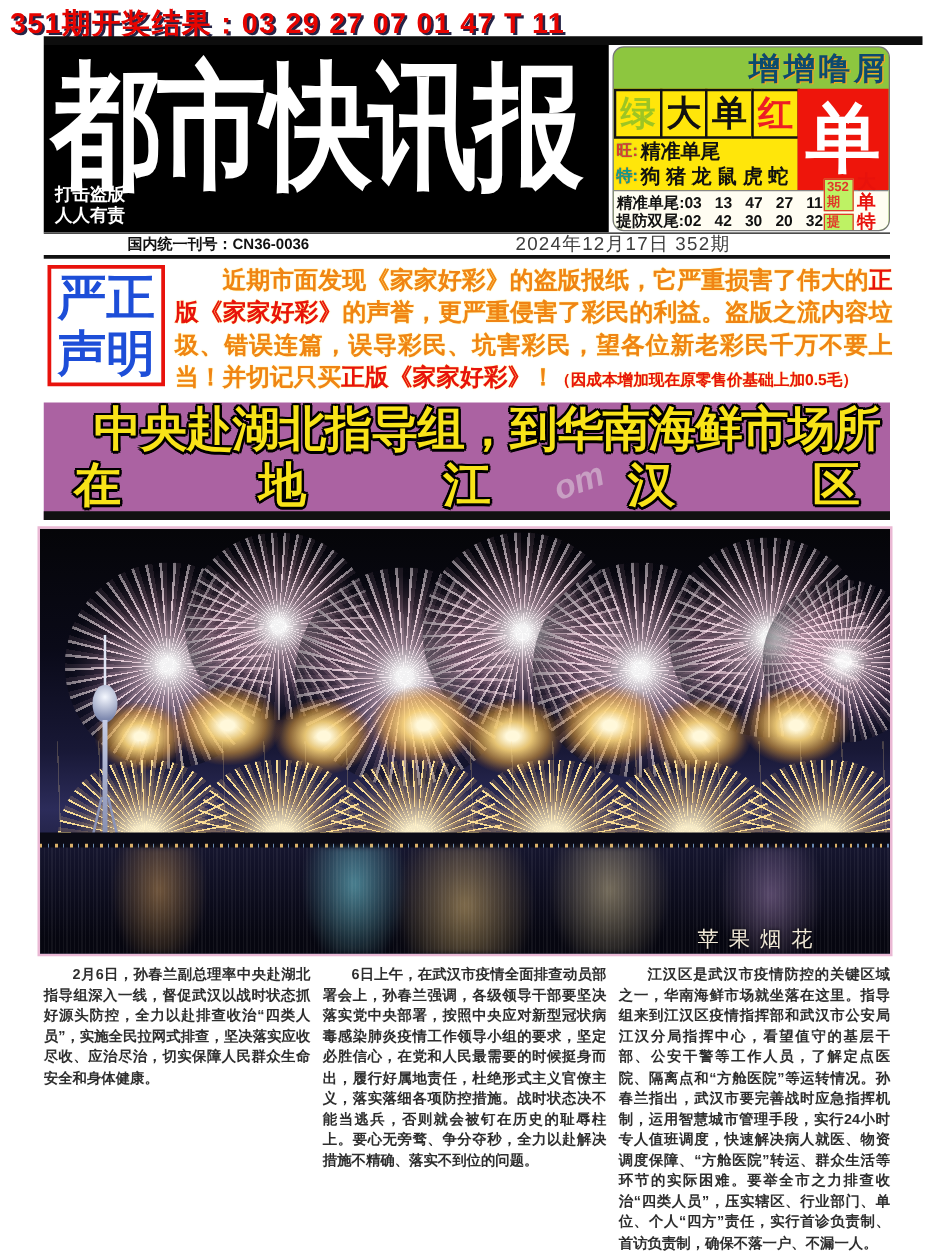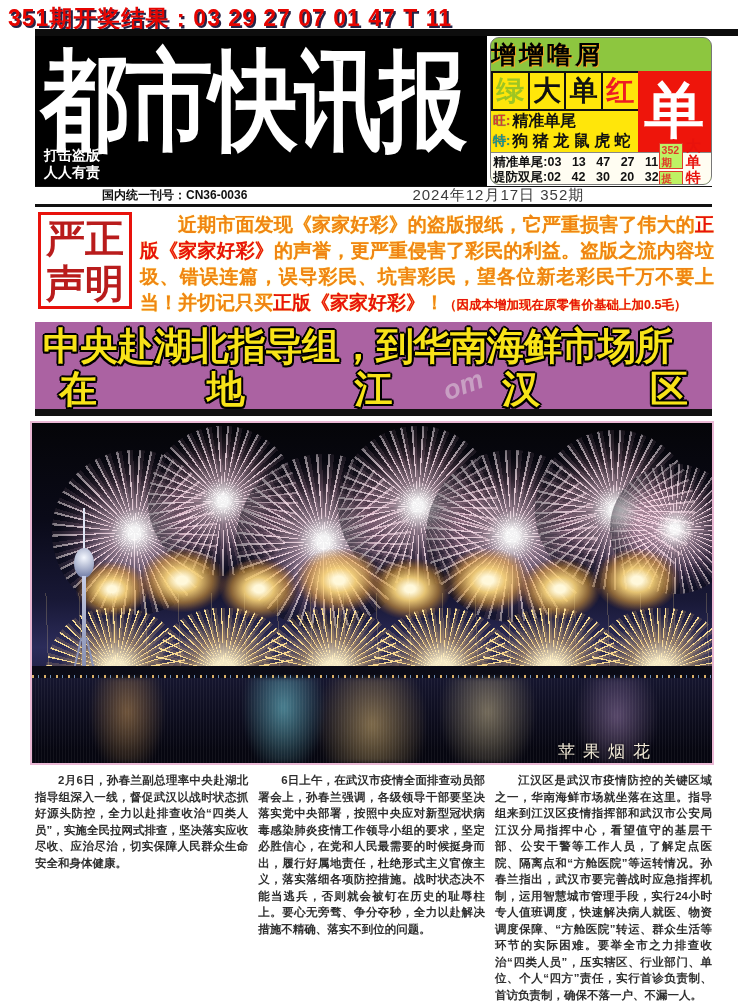--- a/index.html
+++ b/index.html
@@ -13,23 +13,23 @@
 
   
   .masthead { position:absolute; top:36px; left:35px; width:452px; height:150px; background:#000; overflow:hidden; }
   .mast-title { color:#fff; font-weight:900; font-size:97px; line-height:1.05; white-space:nowrap;
     letter-spacing:-3px; transform:scale(.90,1.12); transform-origin:left top; margin:8px 0 0 6px; }
   .mast-slogan { position:absolute; left:9px; bottom:5px; color:#fff; font-size:14px; font-weight:700; line-height:17px; }
 
   
   .pred-box { position:absolute; top:37px; left:490px; width:222px; height:148px;
     background:#8dc63f; border-radius:9px; overflow:hidden; border:1px solid #777; }
-  .pred-header { height:33px; line-height:33px; text-align:left; color:#000000;
+  .pred-header { height:33px; line-height:33px; text-align:right; color:#0c4a6e;
     font-family:"DejaVu Serif", serif; font-weight:900; font-size:25px; letter-spacing:3px;
-    text-shadow:1px 1px 0 #f5a623; }
+    text-shadow:1px 1px 0 #f5a623;margin-left:45px; }
   .pred-main { display:flex; height:81px; }
   .pred-left { width:148px; background:#ffe60a; }
   .tag-row { display:flex; height:40px; }
   .tag { flex:1; border:2px solid #111; margin-right:-2px; font-size:28px; font-weight:900;
     text-align:center; line-height:35px; background:#ffe60a; }
   .tag.c-green { color:#9dc523; }
   .tag.c-black { color:#111; }
   .tag.c-red   { color:#ed1c24; }
   .zr { height:20px; display:flex; align-items:center; font-weight:900; font-size:16px;
     color:#111; padding-left:2px; white-space:nowrap; }
@@ -48,35 +48,35 @@
     font-size:15px; line-height:16px; padding-right:3px; }
 
   
   .info-bar { position:absolute; top:186px; left:35px; width:677px; height:21px; background:#fff;
     border-top:1px solid #111; border-bottom:3px solid #111; display:flex; align-items:center; }
   .info-left { margin-left:40px; font-size:12px; font-weight:900; color:#111;padding-left:27px; }
   .info-right { margin-left:165px; font-size:15px; color:#3c3c3c; letter-spacing:1px; }
 
   
   .decl { position:absolute; top:212px; left:38px; width:676px; display:flex; }
-  .decl-title { width:94px; height:97px; border:3px solid #e8120c; color:#b91c1c; flex:none;
+  .decl-title { width:94px; height:97px; border:3px solid #e8120c; color:#1d4ed8; flex:none;
     font-weight:900; font-size:39px; line-height:45px; text-align:center; margin-right:8px;
     font-family:"DejaVu Serif", serif; display:flex; flex-direction:column; justify-content:center; }
   .decl-text { flex:1; font-size:19px; font-weight:900; color:#f08414; line-height:26px;
     text-align:justify; text-indent:2em; text-shadow:0 0 1px #ffe34d; }
   .decl-text .red { color:#e8120c; }
   .decl-text .note { font-size:12.5px; color:#e8120c; }
 
   
   .headline { position:absolute; top:322px; left:35px; width:677px; height:94px; background:#ab62a2;
     border-bottom:7px solid #111; padding:3px 8px 0 8px; overflow:hidden; }
   .hl { font-size:38px; font-weight:900; color:#f8e318; line-height:43px; white-space:nowrap;
     text-shadow:2px 0 0 #000,-2px 0 0 #000,0 2px 0 #000,0 -2px 0 #000,
       1.5px 1.5px 0 #000,-1.5px 1.5px 0 #000,1.5px -1.5px 0 #000,-1.5px -1.5px 0 #000; }
-  .hl1 { text-align:left; letter-spacing:-1px; }
+  .hl1 { text-align:right; letter-spacing:-1px;font-family:Liberation Mono, monospace; }
   .hl2 { display:flex; justify-content:space-between; padding:0 16px; }
   .watermark { position:absolute; left:408px; top:48px; color:rgba(235,235,235,.45);
     font-size:27px; font-style:italic; transform:rotate(-20deg); font-weight:700; }
 
   
   .photo { position:absolute; top:421px; left:30px; width:684px; height:344px;
     border:2px solid #eab8d4; overflow:hidden;
     background:linear-gradient(180deg,#050508 0%,#0a0a18 28%,#181836 52%,#2c2c5a 66%,#232348 73%); }
   .burst { position:absolute; border-radius:50%; filter:blur(.4px);
     background:

